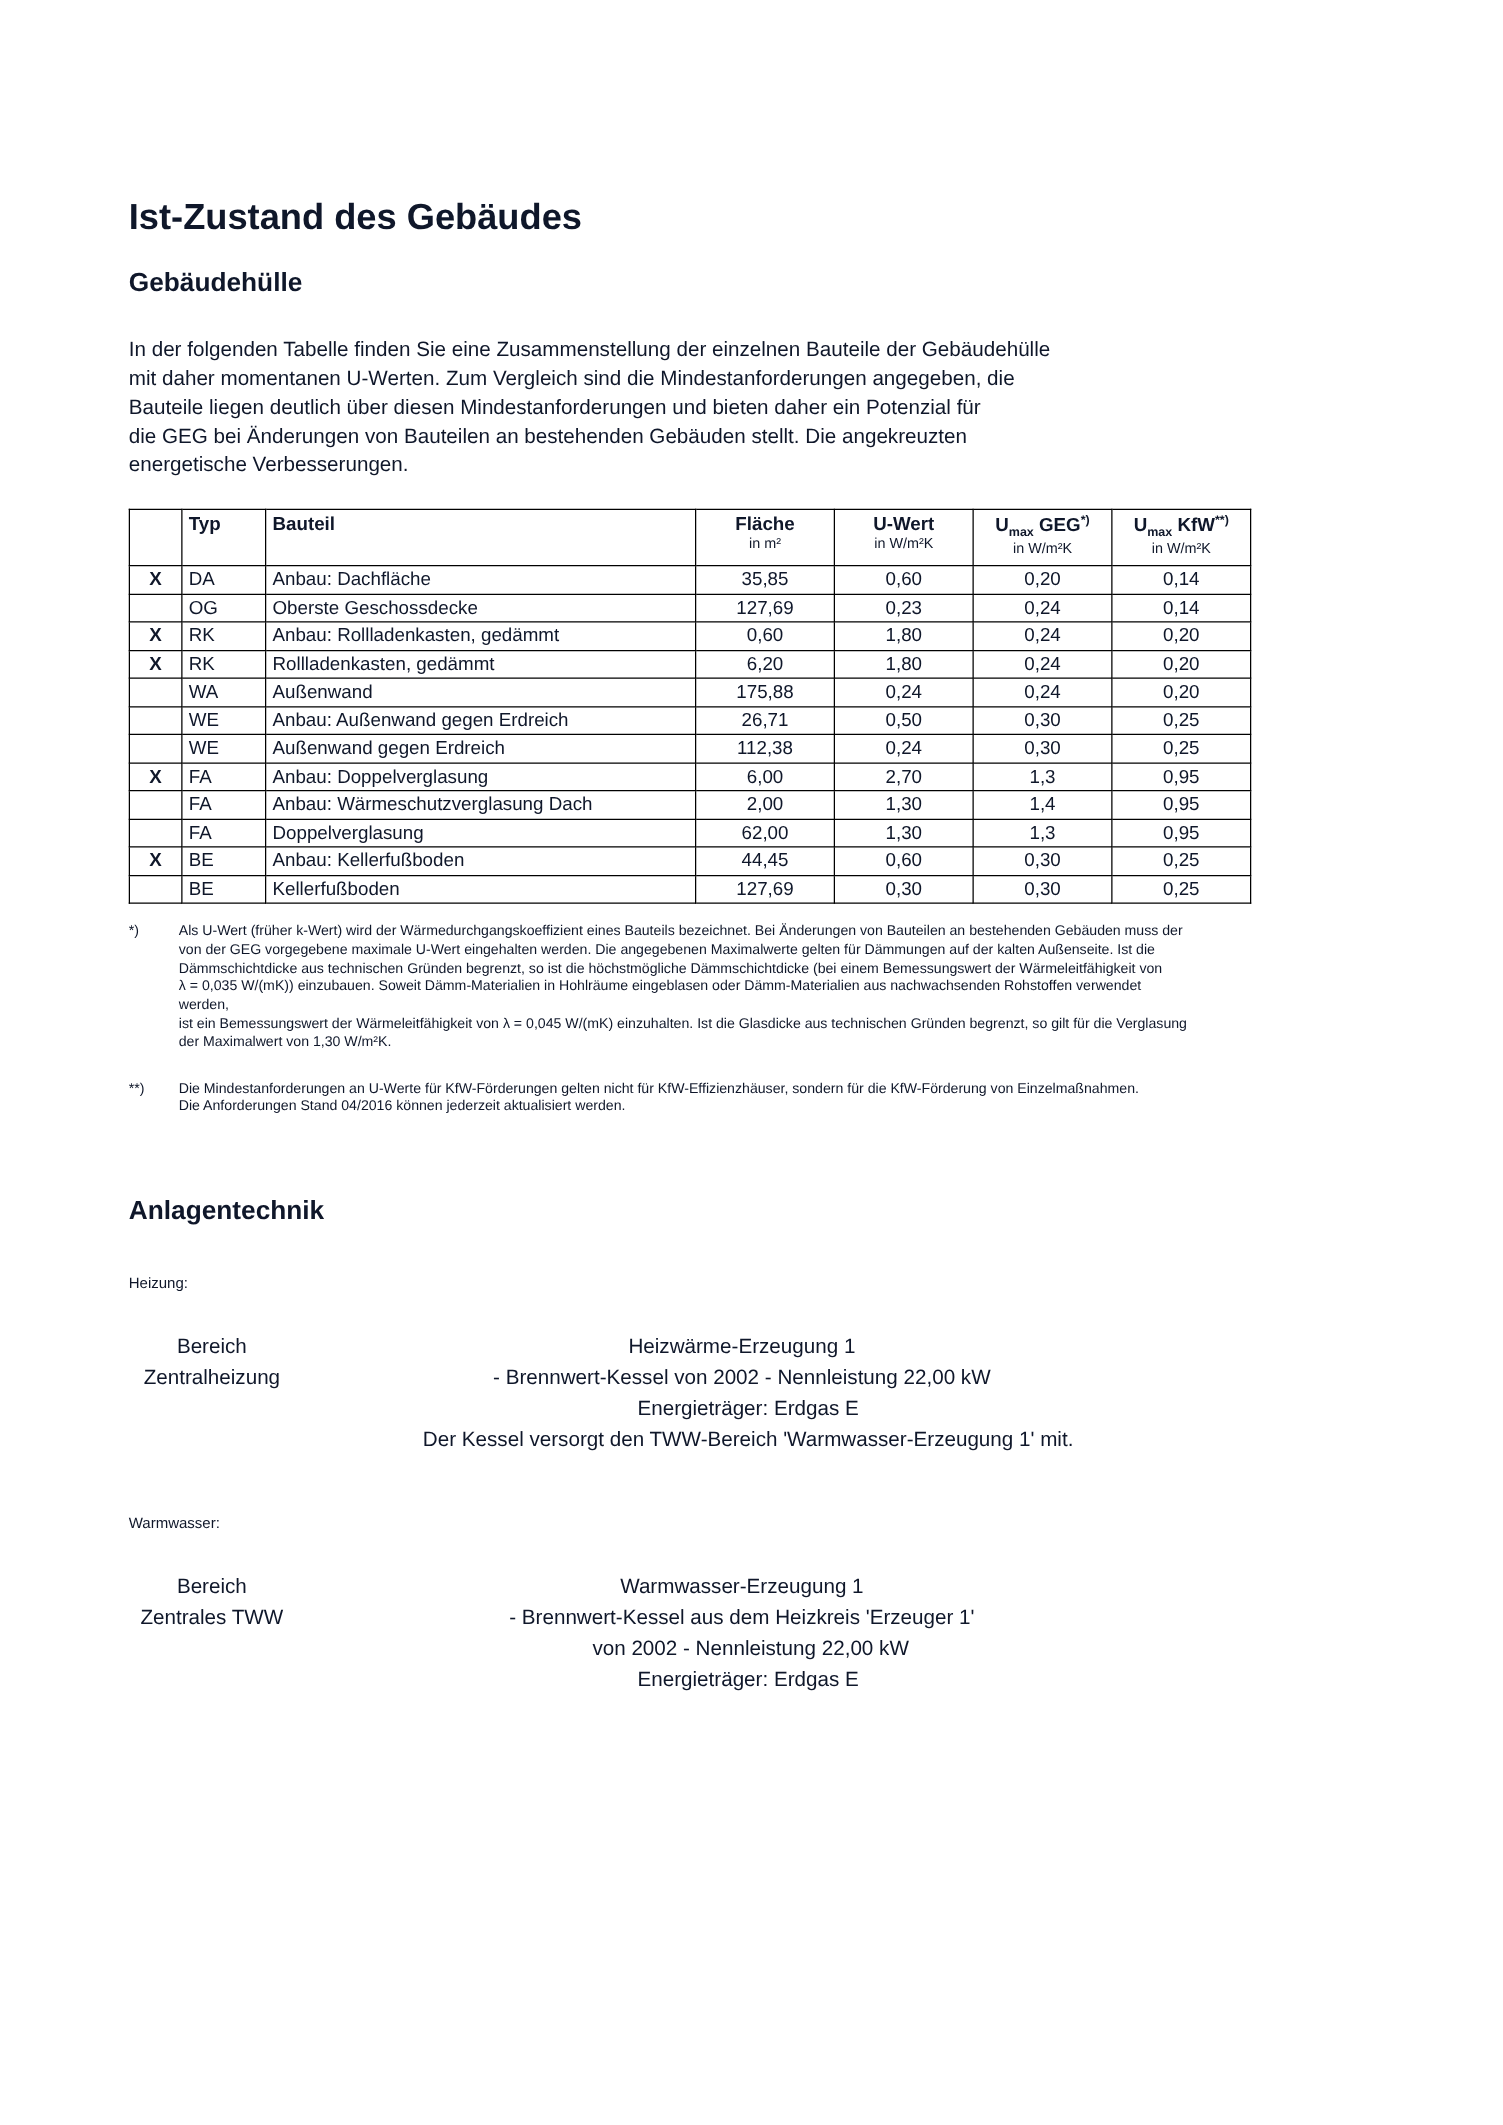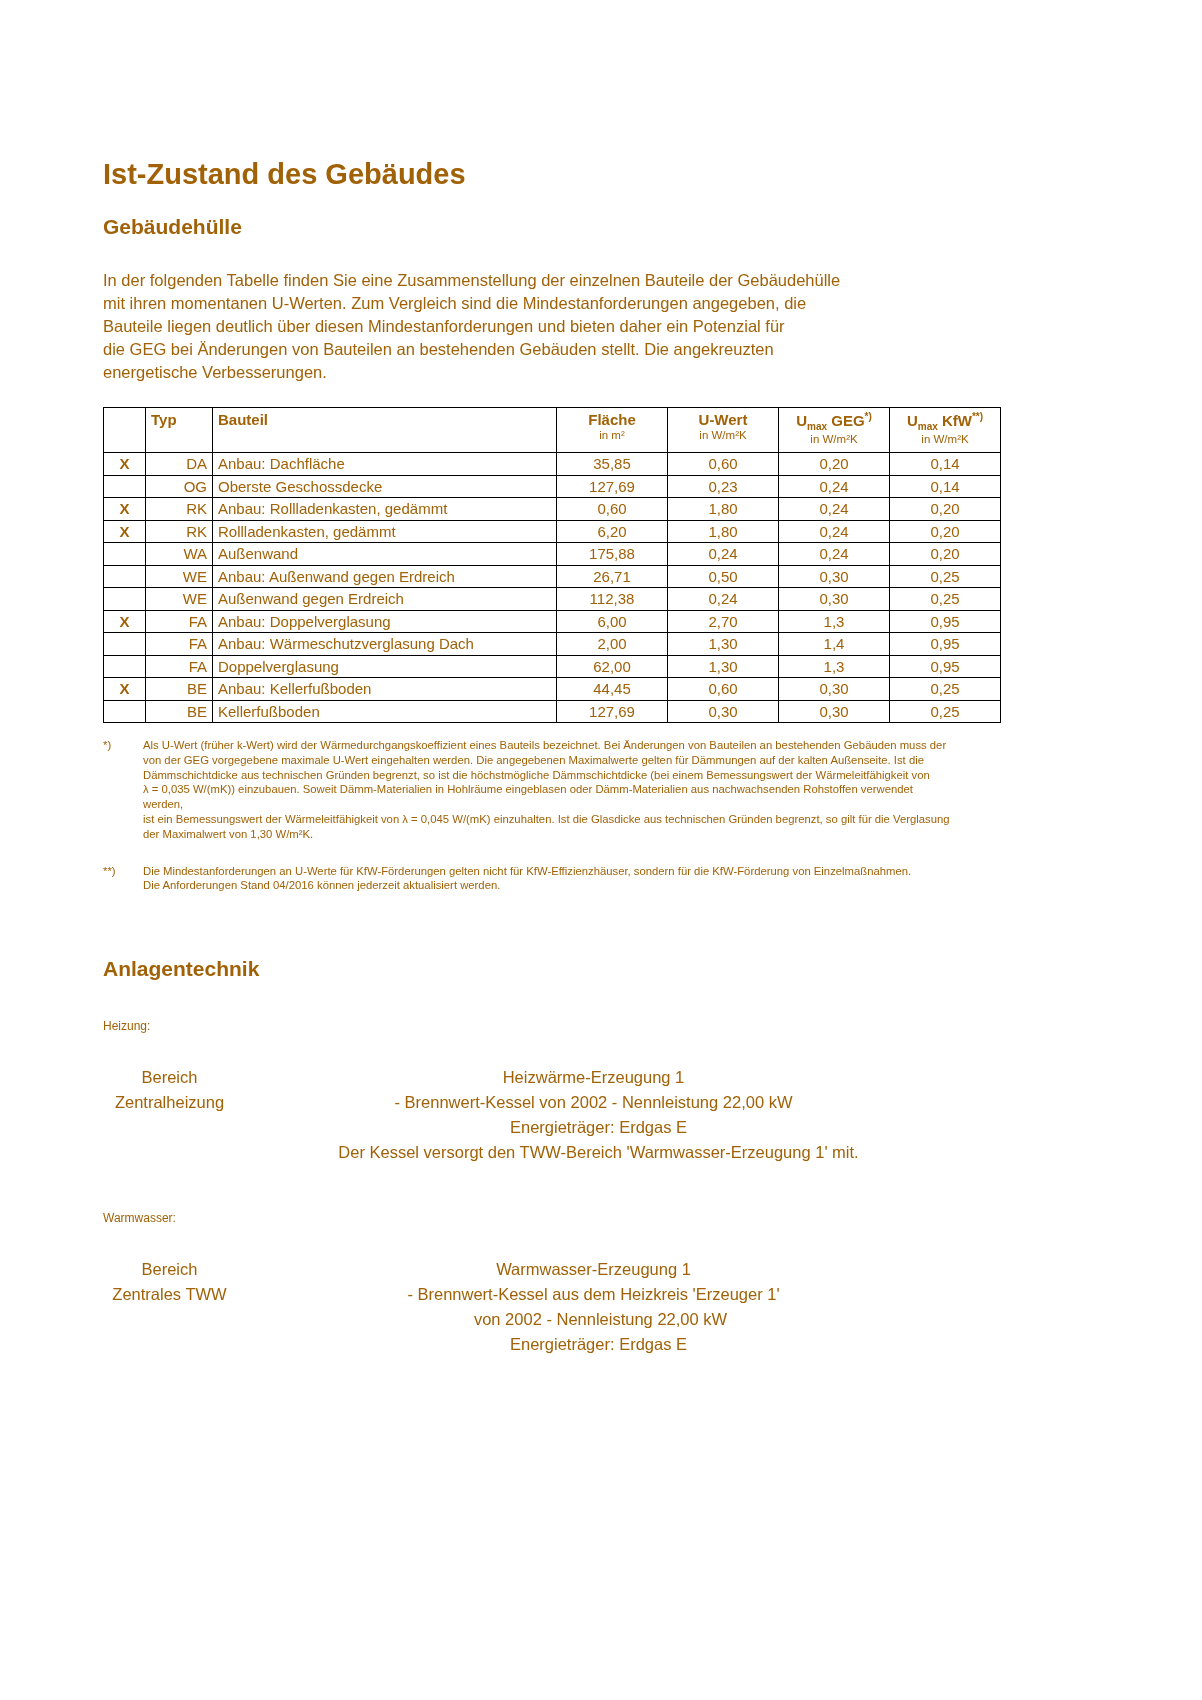--- a/index.html
+++ b/index.html
@@ -3,21 +3,21 @@
 <meta charset="utf-8">
 <style>
   html, body { margin: 0; padding: 0; background: #e8e8e8; }
   .page {
     position: relative;
     width: 1202px;
     height: 1700px;
     background: #ffffff;
     margin: 0 auto;
     font-family: "Liberation Sans", sans-serif;
-    color: #a16207;
+    color: #0f172a;
     box-sizing: border-box;
     padding: 158px 0 0 103px;
     overflow: hidden;
   }
   .content { width: 848px; }
 
   h1.doc-title {
     margin: 0;
     font-size: 29px;
     font-weight: bold;
@@ -54,21 +54,21 @@
     height: 41px;
   }
   table.envelope thead .unit {
     display: block;
     font-weight: normal;
     font-size: 11.5px;
     margin-top: 1px;
   }
   table.envelope td { height: 21.5px; padding-top: 0; padding-bottom: 0; }
   .col-check { width: 31px; text-align: center; }
-  .col-typ { width: 56px; text-align: right; }
+  .col-typ { width: 56px; text-align: left; }
   .col-bauteil { width: 333px; text-align: left; }
   .col-num { width: 100px; text-align: center; }
   td.col-check { font-weight: bold; }
   th.col-bauteil, th.col-typ { text-align: left; vertical-align: middle; padding-bottom: 10px;}
   th.col-typ { text-align: left; }
   .hdr-umax sub { font-size: 10px; font-weight: bold; }
   .hdr-umax sup { font-size: 10px; font-weight: bold; }
 
   .footnote {
     display: flex;
@@ -102,21 +102,21 @@
 
 <div class="page">
   <div class="content">
 
     <h1 class="doc-title">Ist-Zustand des Gebäudes</h1>
 
     <h2 class="section-heading">Gebäudehülle</h2>
 
     <div class="intro">
       <div>In der folgenden Tabelle finden Sie eine Zusammenstellung der einzelnen Bauteile der Gebäudehülle</div>
-      <div>mit ihren momentanen U-Werten. Zum Vergleich sind die Mindestanforderungen angegeben, die</div>
+      <div>mit daher momentanen U-Werten. Zum Vergleich sind die Mindestanforderungen angegeben, die</div>
       <div>Bauteile liegen deutlich über diesen Mindestanforderungen und bieten daher ein Potenzial für</div>
       <div>die GEG bei Änderungen von Bauteilen an bestehenden Gebäuden stellt. Die angekreuzten</div>
       <div>energetische Verbesserungen.</div>
     </div>
 
     <table class="envelope">
       <thead>
         <tr>
           <th class="col-check"></th>
           <th class="col-typ">Typ</th>

